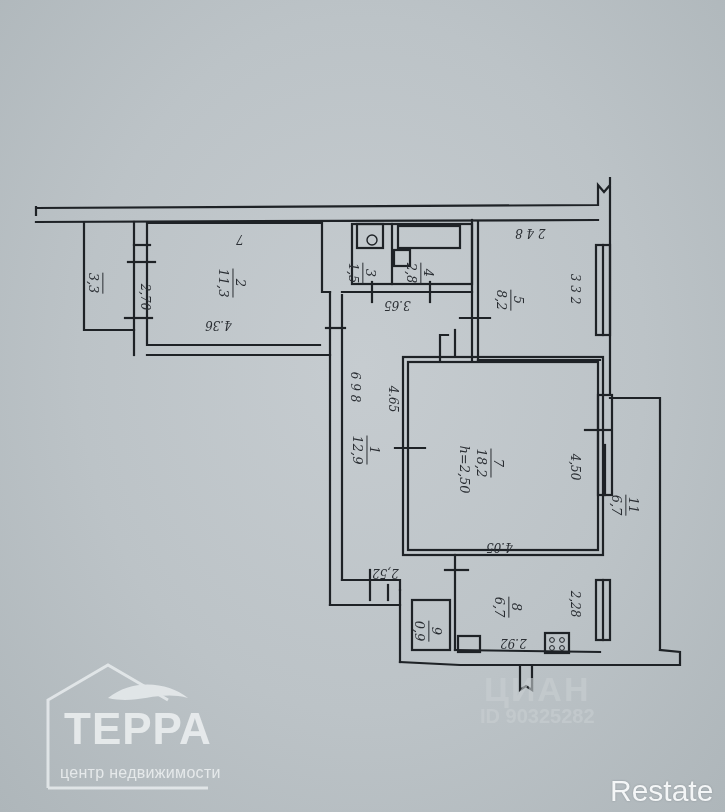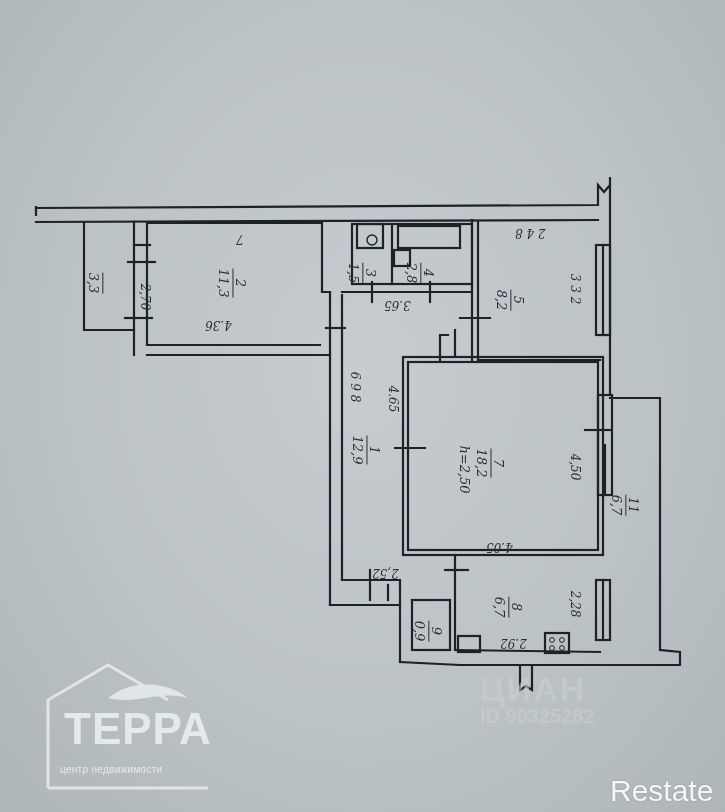--- a/index.html
+++ b/index.html
@@ -28,27 +28,27 @@
   .wm-terra {
     position:absolute; left:38px; top:660px; width:200px; height:130px;
     color:#e4e8ea; opacity:0.85;
   }
   .wm-terra .word {
     position:absolute; left:26px; top:44px; font-family:"Liberation Sans", sans-serif;
     font-size:44px; font-weight:bold; letter-spacing:1px; color:#eef1f2;
   }
   .wm-terra .sub {
     position:absolute; left:22px; top:104px; font-family:"Liberation Sans", sans-serif;
-    font-size:10px; color:#eef1f2; letter-spacing:0.3px;
+    font-size:16px; color:#eef1f2; letter-spacing:0.3px;
   }
   .wm-cian {
     position:absolute; left:480px; top:670px; color:#c9cfd2; opacity:0.6;
     font-family:"Liberation Sans", sans-serif;
   }
-  .wm-cian .logo { font-size:34px; font-weight:bold; letter-spacing:2px; }
+  .wm-cian .logo { font-size:34px; font-weight:bold; letter-spacing:2px;text-align:center; }
   .wm-cian .id { font-size:20px; font-weight:bold; margin-top:-4px; }
   .wm-restate {
     position:absolute; left:610px; top:774px; color:#f4f6f7;
     font-family:"Liberation Sans", sans-serif; font-size:30px;
     text-shadow:0 0 2px #8a9297;
   }
 </style>
 </head>
 <body>
 

